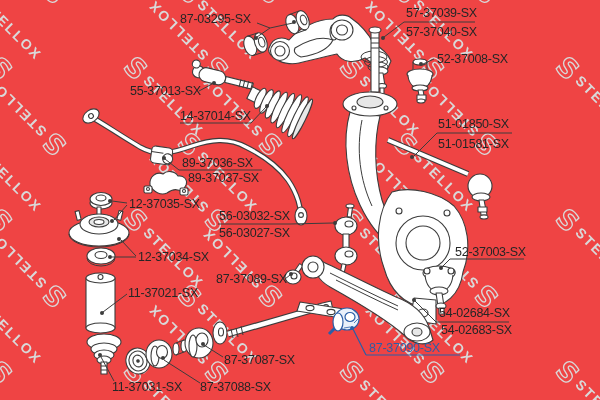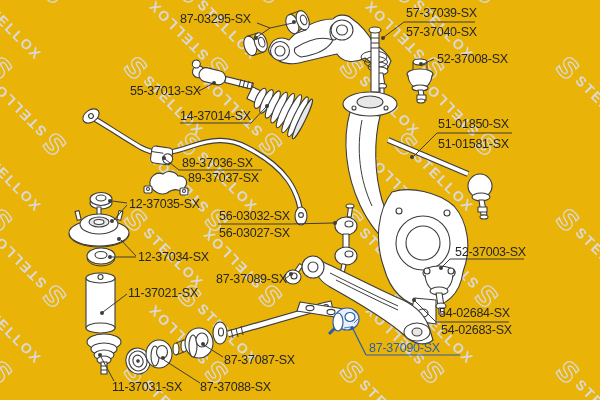--- a/index.html
+++ b/index.html
@@ -1,16 +1,16 @@
 <!DOCTYPE html>
 <html><head>
 <meta charset="utf-8">
 <style>
   html,body{margin:0;padding:0;background:#ffffff;}
-  .stage{width:600px;height:400px;position:relative;overflow:hidden;background:#eab308;text-align:right;}
+  .stage{width:600px;height:400px;position:relative;overflow:hidden;background:#ef4444;text-align:right;}
   svg{display:block;}
   .lblf{font-family:"Liberation Sans","DejaVu Sans",sans-serif;font-size:12.5px;letter-spacing:-0.25px;}
   .lbl{fill:#262626;}
   .ln{stroke:#3c3c3c;stroke-width:1;fill:none;}
   .pt{stroke:#3c3c3c;stroke-width:1.1;fill:#ffffff;stroke-linejoin:round;}
   .ptg{stroke:#3c3c3c;stroke-width:1.1;fill:#e7e7e7;stroke-linejoin:round;}
   .dot{fill:#3c3c3c;stroke:none;}
   .wm-t{font-family:"Liberation Sans","DejaVu Sans",sans-serif;font-weight:bold;font-size:14px;letter-spacing:2px;fill:#d9d9d9;}
   .wm-s{font-family:"DejaVu Sans",sans-serif;font-weight:bold;font-size:27px;fill:none;stroke:#d9d9d9;stroke-width:1.3;}
 </style>

